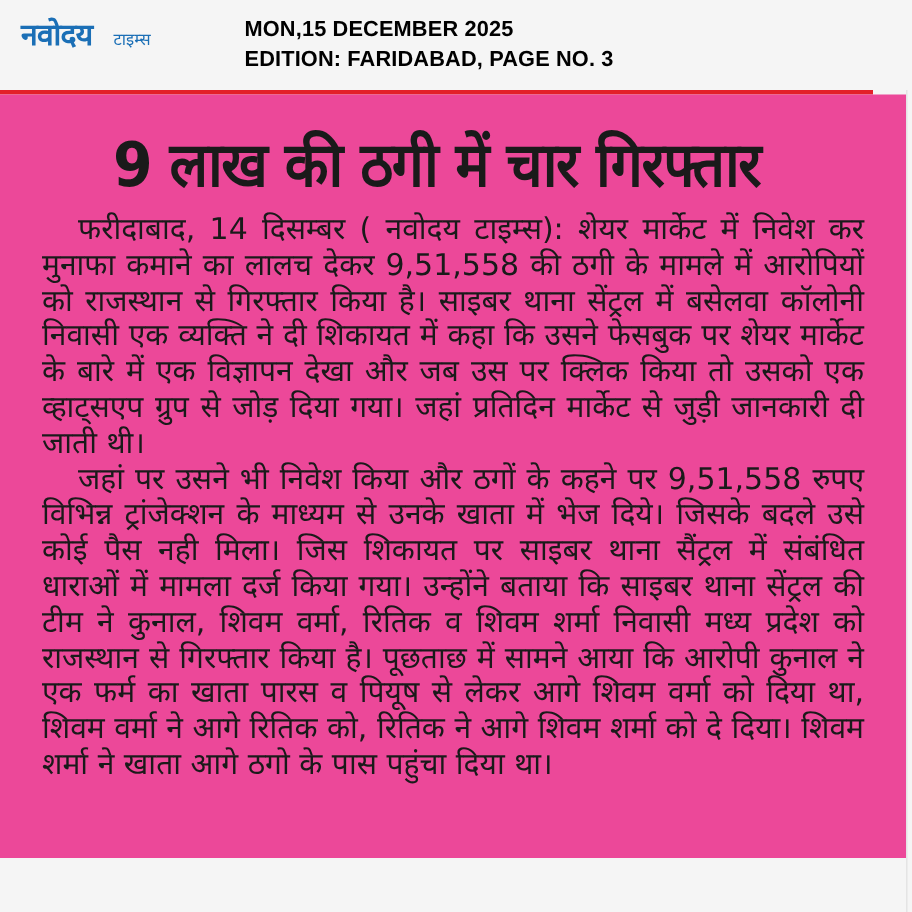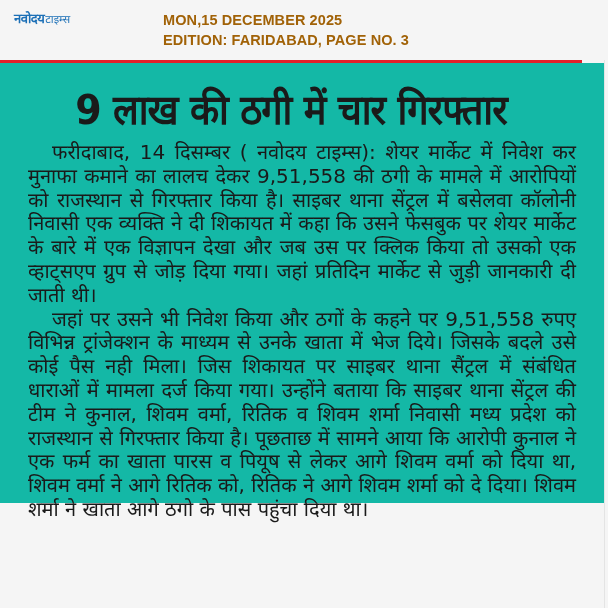--- a/index.html
+++ b/index.html
@@ -14,40 +14,40 @@
     .header {
       position: absolute; left: 0; top: 0; width: 608px; height: 60px;
       background: #f5f5f5;
     }
     .logo {
       position: absolute; left: 14px; top: 9px;
       display: flex; align-items: baseline;
     }
     .logo-main {
       font-family: "DejaVu Sans", sans-serif;
-      font-weight: bold; font-size: 13px; color: #1b6fb6;
+      font-weight: bold; font-size: 20px; color: #1b6fb6;
       letter-spacing: -0.5px;
     }
     .logo-sub {
       font-family: "DejaVu Sans", sans-serif;
-      font-size: 11px; color: #1b6fb6; margin-left: 1px;
+      font-size: 11px; color: #1b6fb6; margin-left: 14px;
     }
     .meta {
       position: absolute; left: 163px; top: 10px;
       font-family: "Liberation Sans", sans-serif;
-      font-size: 14.5px; line-height: 20px; color: #a16207;
+      font-size: 14.5px; line-height: 20px; color: #000000;
       font-weight: bold; letter-spacing: 0.1px;
     }
     .red-rule {
       position: absolute; left: 0; top: 60px; width: 582px; height: 3px;
       background: #e3202a;
     }
     .content {
-      position: absolute; left: 0; top: 63px; width: 604px; height: 440px;
-      background: #14b8a6;
+      position: absolute; left: 0; top: 63px; width: 604px; height: 509px;
+      background: #ec4899;
     }
     .right-edge {
       position: absolute; left: 604px; top: 60px; width: 4px; height: 548px;
       background: #f5f5f5; border-left: 1px solid #e4e4e4;
     }
     .headline {
       position: absolute; left: 0; top: 19px; width: 582px;
       text-align: center;
       font-family: "DejaVu Sans", sans-serif;
       font-size: 38px; font-weight: bold; color: #1a1a1a;

